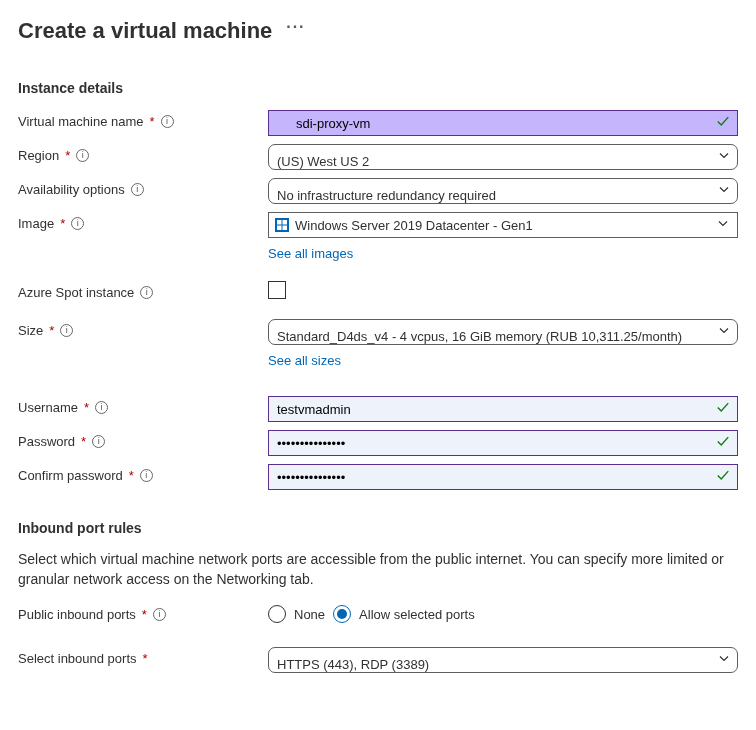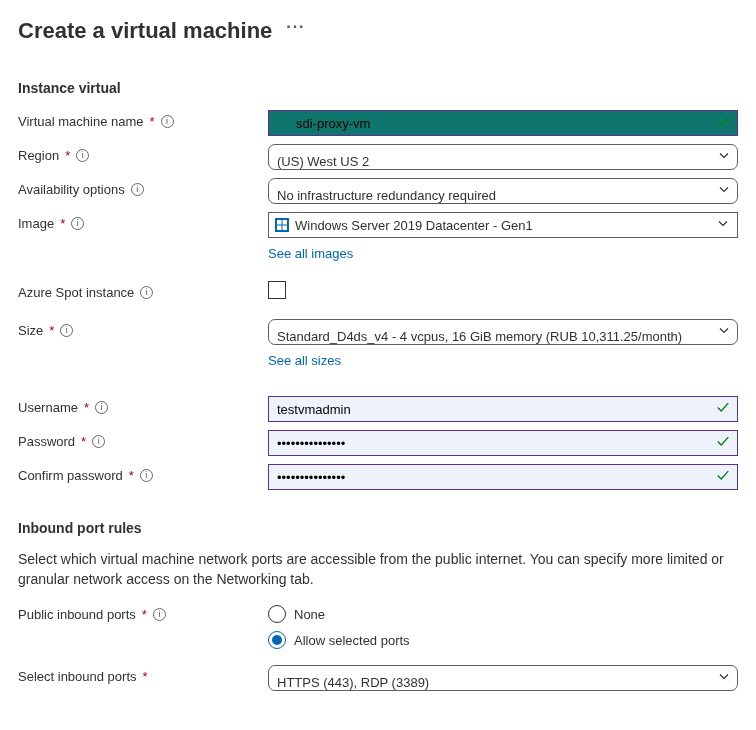--- a/index.html
+++ b/index.html
@@ -72,21 +72,21 @@
     width: 100%;
     height: 26px;
     border: 1px solid #605e5c;
     padding: 0 30px 0 8px;
     font-size: 13px;
     font-family: inherit;
     background: #fff;
     outline: none;
   }
   .valid { border-color: #5b2e91; background: #eef3fb; }
-  .valid-white { border-color: #5b2e91; background: #0f766e; padding-left: 27px; }
+  .valid-white { border-color: #5b2e91; background: #c4b5fd; padding-left: 27px; }
   .linklike {
     color: #0067b8;
     font-size: 13px;
     cursor: pointer;
     margin-top: 4px;
   }
   .win-icon {
     width: 14px; height: 14px;
     background: #0067b8;
     display: inline-flex;
@@ -111,21 +111,21 @@
     transform: translateY(-50%);
     color: #107c10;
     pointer-events: none;
   }
   .checkbox {
     width: 18px; height: 18px;
     border: 1px solid #323130;
     cursor: pointer;
     background: #fff;
   }
-  .radio-group { display:flex; flex-direction:column; gap:8px; padding-top:2px; }
+  .radio-group { display:flex; flex-direction:row; gap:8px; padding-top:2px; }
   .radio-row { display:flex; align-items:center; gap:8px; cursor:pointer; }
   .radio-outer {
     width: 18px; height: 18px;
     border: 1px solid #323130;
     border-radius: 50%;
     display:flex; align-items:center; justify-content:center;
   }
   .radio-outer.sel { border-color: #0067b8; }
   .radio-inner {
     width: 10px; height: 10px;
@@ -150,21 +150,21 @@
 </style>
 </head>
 <body>
 
 <h1>
   <span>Create a virtual machine</span>
   <span class="ellipsis">···</span>
 </h1>
 
 <div class="section">
-  <h2>Instance virtual</h2>
+  <h2>Instance details</h2>
 
   <div class="row">
     <div class="label-col">
       <span>Virtual machine name</span>
       <span class="req">*</span>
       <span class="info-icon">i</span>
     </div>
     <div class="field-col">
       <div class="control">
         <input class="text-input valid-white" value="sdi-proxy-vm" style="">

